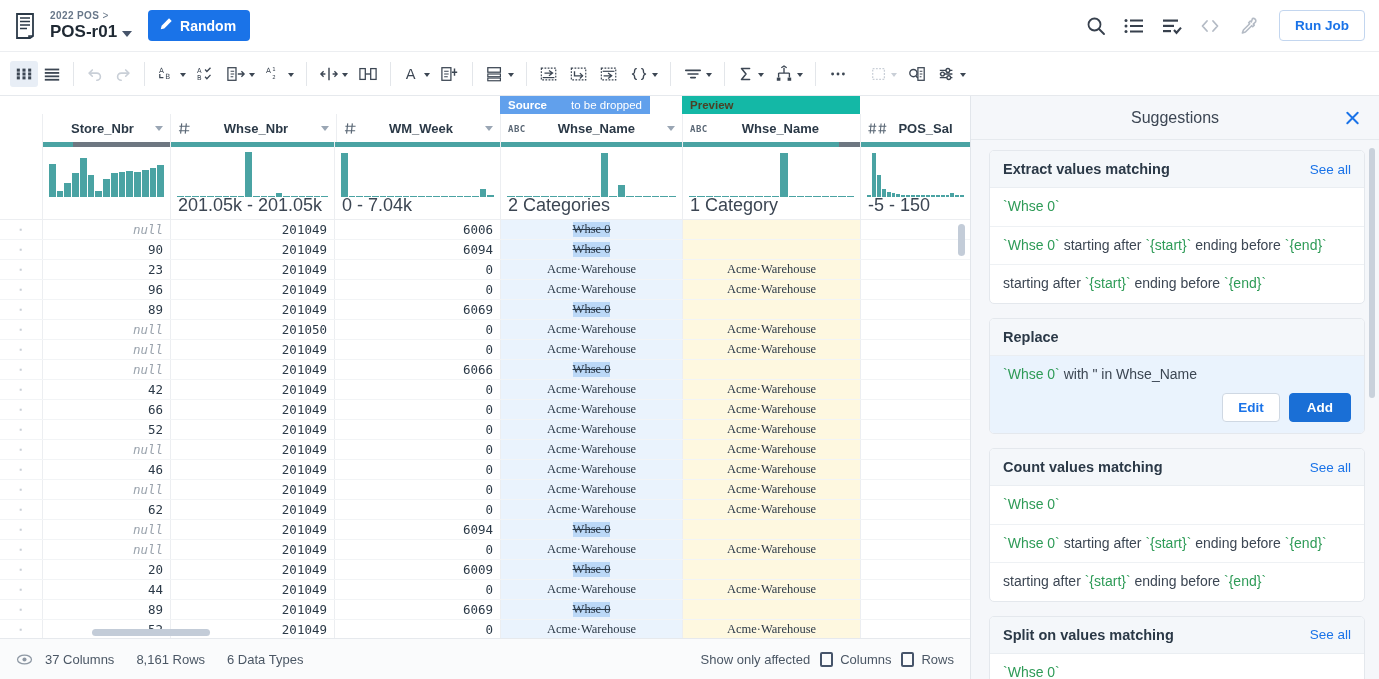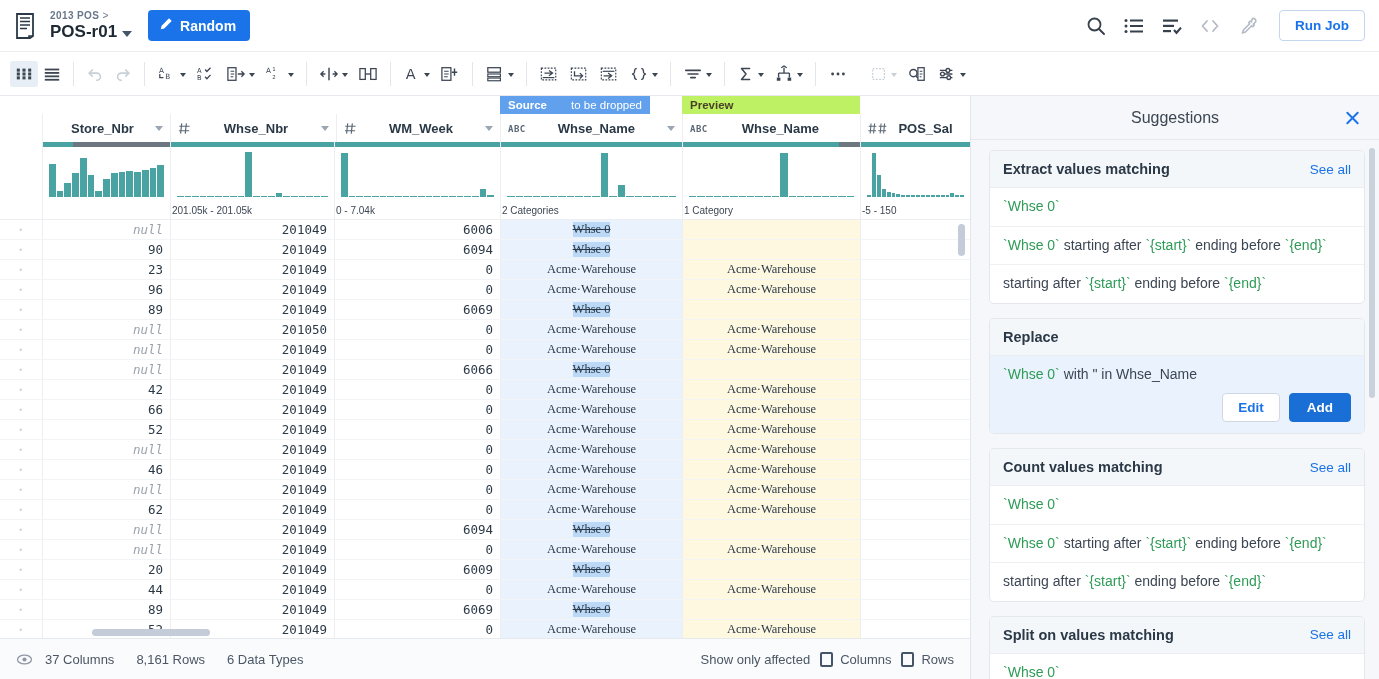--- a/index.html
+++ b/index.html
@@ -80,21 +80,21 @@
 
   
   .banner-strip { height: 18px; flex: 0 0 18px; position: relative; }
   .banner {
     position: absolute; top: 0; height: 18px;
     display: flex; align-items: center; justify-content: space-between;
     font-size: 11.5px; font-weight: bold; padding: 0 8px;
   }
   .banner.source { background: #61a0ec; color: #ffffff; }
   .banner.source .sub { font-weight: normal; font-size: 11.5px; color: #ffffff; }
-  .banner.preview { background: #bef264; color: #4a4126; }
+  .banner.preview { background: #14b8a6; color: #4a4126; }
 
   
   .col-head-row { display: flex; height: 28px; flex: 0 0 28px; border-bottom: 0; }
   .col-head {
     position: relative; display: flex; align-items: center;
     border-left: 1px solid #eceef1;
     font-size: 13px; font-weight: bold; color: #2b3947;
     padding: 0 7px; overflow: hidden;
   }
   .col-head .typeicon { font-size: 9.5px; font-weight: bold; color: #5a6775; letter-spacing: .5px; flex:0 0 auto; }
@@ -111,22 +111,22 @@
   .hist-cell { position: relative; border-left: 1px solid #eceef1; }
   .hist-cell .qbar { position: absolute; top: 0; left: 0; right: 0; height: 5px; display: flex; }
   .qbar .q-valid { background: #4aa3a3; height: 5px; }
   .qbar .q-missing { background: #6e7781; height: 5px; }
   .hist-bars {
     position: absolute; left: 6px; right: 6px; bottom: 22px; top: 9px;
     display: flex; align-items: flex-end; gap: 1px;
   }
   .hist-bars .hb { background: #4aa3a3; flex: 1 1 auto; min-height: 1px; }
   .hist-label {
-    position: absolute; left: 1px; bottom: 3px;
-    font-size: 10px; color: #3c4653; white-space: nowrap;
+    position: absolute; left: 7px; bottom: 3px;
+    font-size: 18px; color: #3c4653; white-space: nowrap;
   }
 
   
   .grid-scroll { flex: 1 1 auto; overflow: hidden; position: relative; min-height: 0; }
   .data-row { display: flex; height: 20px; border-bottom: 1px solid #f2f4f6; }
   .rn-cell {
     width: 42px; flex: 0 0 42px;
     display: flex; align-items: center; justify-content: center;
     font-size: 8px; color: #c8ced6;
   }
@@ -222,21 +222,21 @@
   <div class="topbar">
     <span class="doc-icon">
       <svg viewBox="0 0 26 28" width="26" height="28">
         <path d="M3 2h16v22l-3 2H3z" fill="none" stroke="#2b3947" stroke-width="1.8"></path>
         <path d="M6 6h10M6 9.5h10M6 13h10M6 16.5h7" stroke="#2b3947" stroke-width="1.5"></path>
         <path d="M19 24h-4v2" fill="none" stroke="#2b3947" stroke-width="1.6"></path>
       </svg>
     </span>
     <div class="title-block">
       <div class="breadcrumb">
-        <span>2013 POS</span>
+        <span>2022 POS</span>
         <span class="sep">&gt;</span>
       </div>
       <div class="doc-title-row">
         <span class="doc-title">POS-r01</span>
         <span class="caret-dn"></span>
       </div>
     </div>
     <button class="random-btn">
       <span>
         <svg viewBox="0 0 16 16" width="14" height="14">

